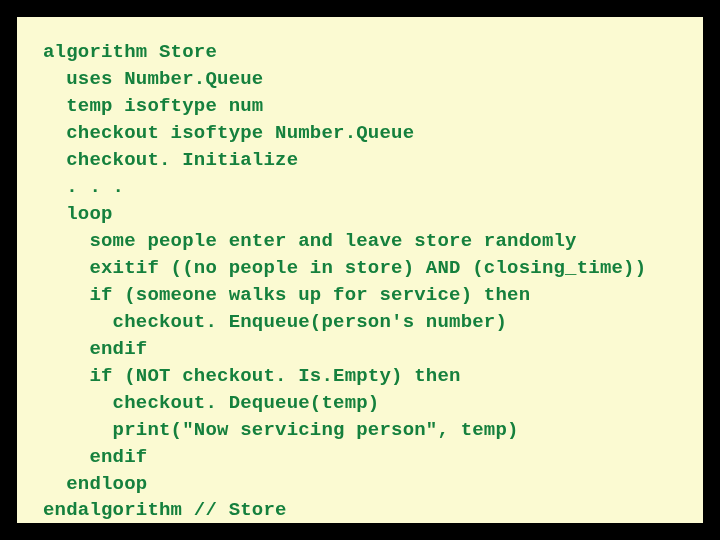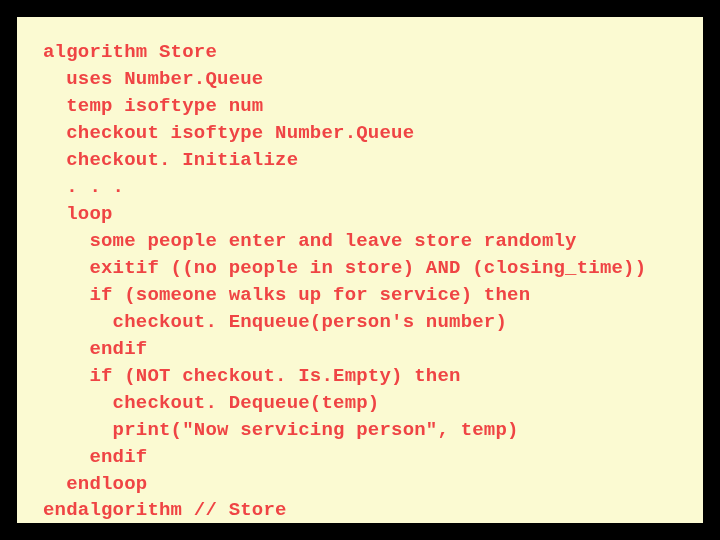--- a/index.html
+++ b/index.html
@@ -24,21 +24,21 @@
     border: 3px solid #000;
     box-sizing: border-box;
     padding: 22px 20px 22px 26px;
   }
   pre.code {
     margin: 0;
     font-family: "Courier New", Courier, monospace;
     font-size: 19px;
     line-height: 1.42;
     font-weight: bold;
-    color: #ef4444;
+    color: #15803d;
     white-space: pre;
     letter-spacing: 0.2px;
   }
 </style>
 </head>
 <body>
 
 <div class="outer">
   <div class="panel">
     <pre class="code">algorithm Store

